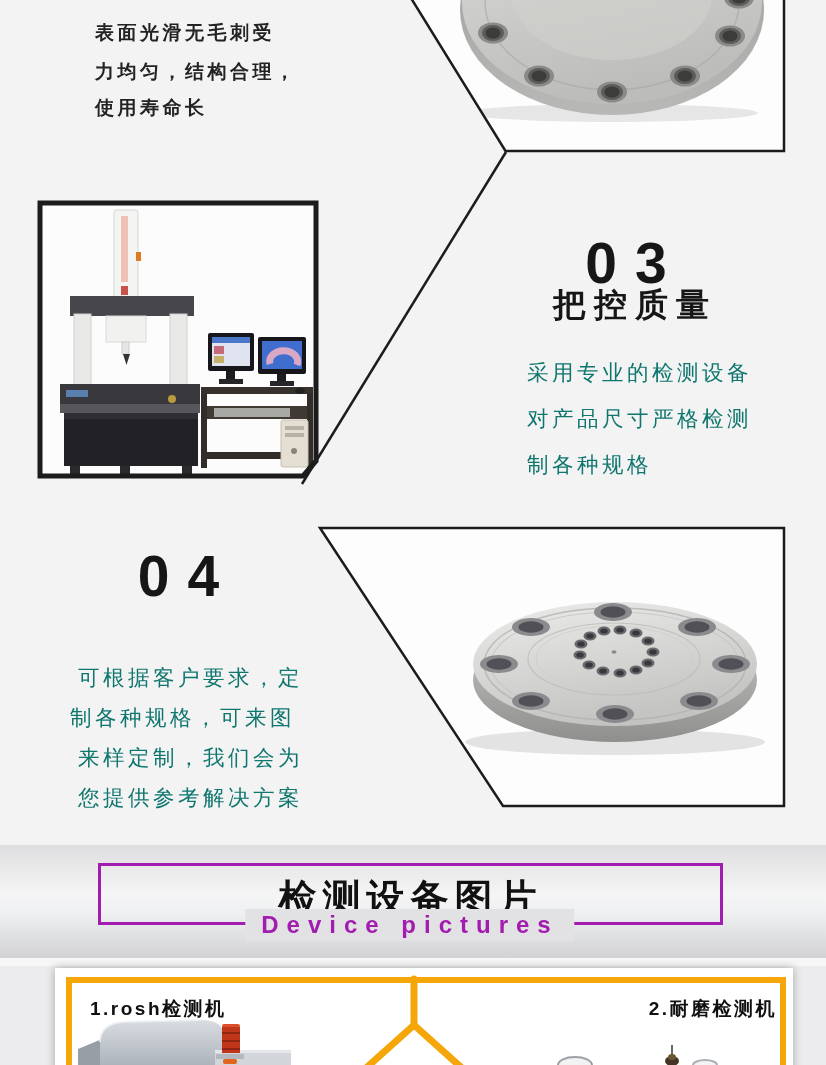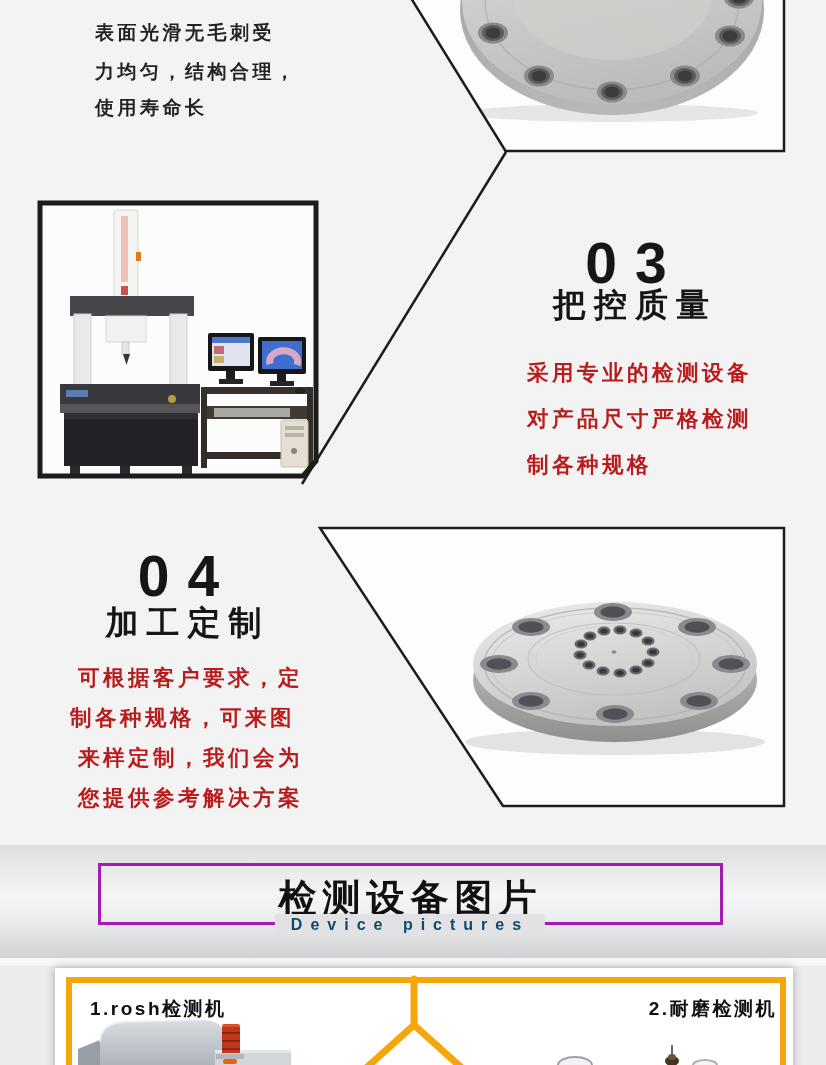--- a/index.html
+++ b/index.html
@@ -17,42 +17,42 @@
   }
   .big-num{
     position:absolute;color:#161616;font-weight:900;
     font-size:57px;letter-spacing:18px;text-align:center;white-space:nowrap;
   }
   .feat-title{
     position:absolute;color:#161616;font-weight:700;
     font-size:33px;letter-spacing:8px;text-align:center;white-space:nowrap;
   }
   .body-line{
-    position:absolute;color:#b91c1c;font-weight:700;
+    position:absolute;color:#0f766e;font-weight:400;
     font-size:21.5px;letter-spacing:3.5px;white-space:nowrap;
   }
   
   #band{
     position:absolute;left:0;top:845px;width:826px;height:117px;
     background:linear-gradient(180deg,#dedee0 0%,#f5f5f6 42%,#eef0f1 58%,#cfcfd2 100%);
   }
   #band-strip{position:absolute;left:0;top:958px;width:826px;height:8px;background:#f7f7f8;}
   #lower-bg{position:absolute;left:0;top:966px;width:826px;height:99px;background:#ececee;}
   #header-box{
     position:absolute;left:98px;top:863px;width:625px;height:62px;
     border:3px solid #a21caf;box-sizing:border-box;
   }
   #header-title{
     position:absolute;left:0;top:7px;width:619px;text-align:center;
     color:#111;font-weight:700;font-size:38px;letter-spacing:6px;white-space:nowrap;
   }
   #header-sub{
     position:absolute;left:410px;top:925px;transform:translate(-50%,-50%);
-    background:#e2e2e5;padding:2px 16px;color:#0c4a6e;font-weight:700;
-    font-size:16px;letter-spacing:8px;white-space:nowrap;
+    background:#e2e2e5;padding:2px 16px;color:#a21caf;font-weight:700;
+    font-size:24px;letter-spacing:8px;white-space:nowrap;
   }
   
   #device-card{
     position:absolute;left:55px;top:968px;width:738px;height:112px;
     background:#ffffff;overflow:hidden;
     box-shadow:0 0 9px rgba(0,0,0,0.3);
   }
   #yellow-frame{
     position:absolute;left:11px;top:9px;width:720px;height:130px;
     border:6px solid #F5A70A;box-sizing:border-box;
@@ -316,21 +316,20 @@
   <div class="cn-line" style="left:95px;top:59px;">力均匀，结构合理，</div>
   <div class="cn-line" style="left:95px;top:95px;">使用寿命长</div>
 
   <div class="big-num" style="left:480px;top:216px;width:310px;margin-top:14px;">03</div>
   <div class="feat-title" style="left:480px;top:283px;width:310px;">把控质量</div>
   <div class="body-line" style="left:527px;top:358px;">采用专业的检测设备</div>
   <div class="body-line" style="left:527px;top:404px;">对产品尺寸严格检测</div>
   <div class="body-line" style="left:527px;top:450px;">制各种规格</div>
 
   <div class="big-num" style="left:70px;top:543px;width:235px;">04</div>
-  <div class="feat-title" style="left:70px;top:601px;width:235px;">加工定制</div>
   <div class="body-line" style="left:78px;top:663px;">可根据客户要求，定</div>
   <div class="body-line" style="left:70px;top:703px;text-align:right;">制各种规格，可来图</div>
   <div class="body-line" style="left:78px;top:743px;">来样定制，我们会为</div>
   <div class="body-line" style="left:78px;top:783px;">您提供参考解决方案</div>
 
   <div id="band"></div>
   <div id="band-strip"></div>
   <div id="lower-bg"></div>
   <div id="header-box">
     <div id="header-title">检测设备图片</div>

